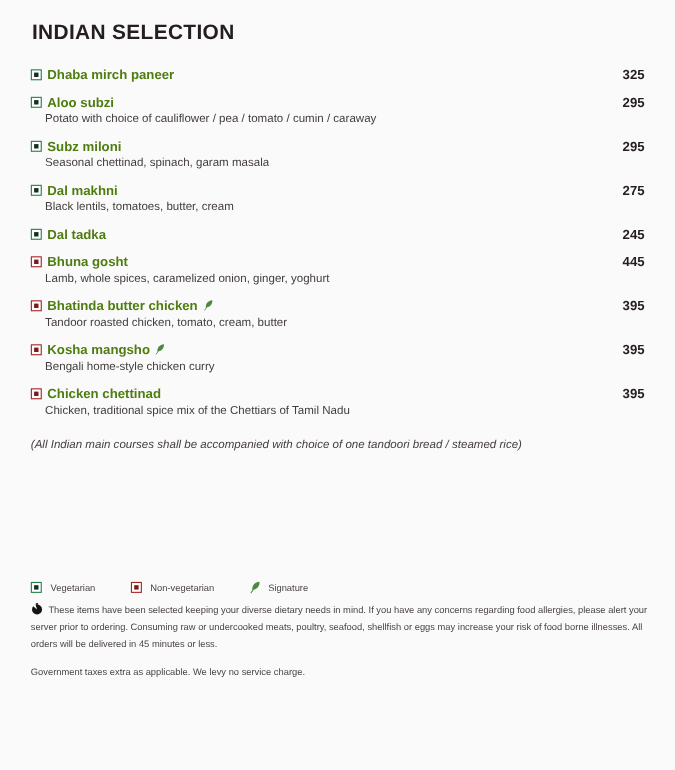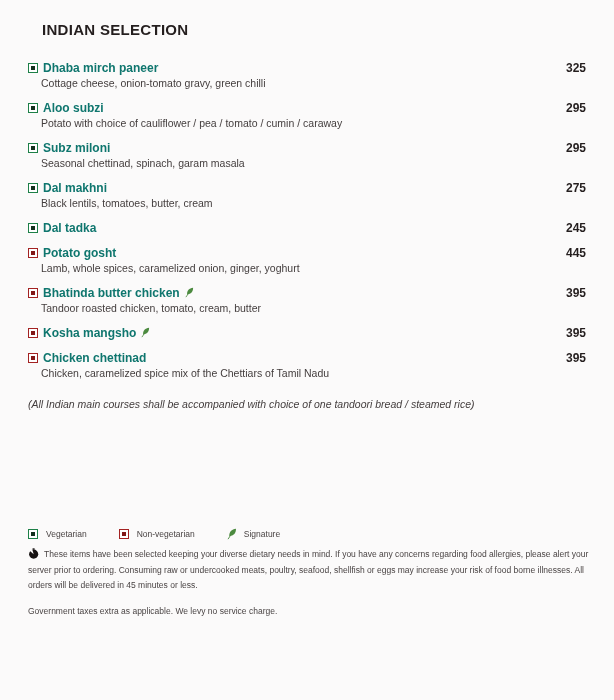--- a/index.html
+++ b/index.html
@@ -5,36 +5,36 @@
   html,body{margin:0;padding:0;}
   body{
     width:614px;height:700px;
     background:#fbfafa;
     font-family:"Liberation Sans", sans-serif;
     color:#241e1e;
     overflow:hidden;
   }
   .page{padding:22px 28px 0 28px;}
   h1.page-title{
-    font-size:15px;line-height:16px;font-weight:bold;
-    letter-spacing:.3px;margin:0 0 22px 14px;color:#241e1e;
+    font-size:19px;line-height:16px;font-weight:bold;
+    letter-spacing:.3px;margin:0 0 22px 1px;color:#241e1e;
   }
   .item{margin-bottom:9px;}
   .item-head{display:flex;align-items:center;line-height:16px;}
   .diet-icon{
     width:8px;height:8px;flex:0 0 auto;
     border:1.5px solid #999;background:#fff;
     display:inline-flex;align-items:center;justify-content:center;
   }
   .diet-icon .dot{width:4px;height:4px;display:block;}
   .diet-icon.veg{border-color:#1e8048;}
   .diet-icon.veg .dot{background:#12301d;}
   .diet-icon.nonveg{border-color:#a32222;}
   .diet-icon.nonveg .dot{background:#821717;}
-  .item-name{font-size:12px;font-weight:bold;margin-left:5px;color:#0f766e;}
+  .item-name{font-size:12px;font-weight:bold;margin-left:5px;color:#4d7c0f;}
   .sig-icon{margin-left:5px;position:relative;top:-1px;}
   .item-price{margin-left:auto;font-size:12px;font-weight:bold;color:#241e1e;}
   .item-desc{
     font-size:10.5px;line-height:15px;color:#433d3d;
     padding-left:13px;margin-top:0;
   }
   .note{
     font-size:10.5px;color:#433d3d;margin:16px 0 0 0;line-height:15px;font-style:italic;
   }
   .legend{
@@ -62,21 +62,20 @@
   <div class="items">
   <div class="item">
     <div class="item-head">
       <span class="diet-icon veg">
             <span class="dot"></span>
           </span>
       <span class="item-name">Dhaba mirch paneer</span>
 
       <span class="item-price">325</span>
     </div>
-    <div class="item-desc">Cottage cheese, onion-tomato gravy, green chilli</div>
   </div>
 
   <div class="item">
     <div class="item-head">
       <span class="diet-icon veg">
             <span class="dot"></span>
           </span>
       <span class="item-name">Aloo subzi</span>
 
       <span class="item-price">295</span>
@@ -118,21 +117,21 @@
       <span class="item-price">245</span>
     </div>
   </div>
 
 
   <div class="item">
     <div class="item-head">
       <span class="diet-icon nonveg">
             <span class="dot"></span>
           </span>
-      <span class="item-name">Potato gosht</span>
+      <span class="item-name">Bhuna gosht</span>
 
       <span class="item-price">445</span>
     </div>
     <div class="item-desc">Lamb, whole spices, caramelized onion, ginger, yoghurt</div>
   </div>
 
   <div class="item">
     <div class="item-head">
       <span class="diet-icon nonveg">
             <span class="dot"></span>
@@ -152,32 +151,33 @@
       <span class="diet-icon nonveg">
             <span class="dot"></span>
           </span>
       <span class="item-name">Kosha mangsho</span>
       <svg class="sig-icon" width="9" height="11" viewBox="0 0 12 14">
         <path d="M10.8 0.8 C5.6 1.4 2.4 4.4 2.8 9.6 C8 9.2 10.8 6 10.8 0.8 Z" fill="#4c8a3f"></path>
         <path d="M4.6 7.8 C3.6 9.6 2.6 11.4 1.2 13.2" stroke="#4c8a3f" stroke-width="1.1" fill="none"></path>
       </svg>
       <span class="item-price">395</span>
     </div>
+    <div class="item-desc">Bengali home-style chicken curry</div>
   </div>
 
   <div class="item">
     <div class="item-head">
       <span class="diet-icon nonveg">
             <span class="dot"></span>
           </span>
       <span class="item-name">Chicken chettinad</span>
 
       <span class="item-price">395</span>
     </div>
-    <div class="item-desc">Chicken, caramelized spice mix of the Chettiars of Tamil Nadu</div>
+    <div class="item-desc">Chicken, traditional spice mix of the Chettiars of Tamil Nadu</div>
   </div>
 </div>
 
   <p class="note">(All Indian main courses shall be accompanied with choice of one tandoori bread / steamed rice)</p>
 
   <div class="legend">
     <span class="legend-entry">
       <span class="diet-icon veg">
           <span class="dot"></span>
         </span>

